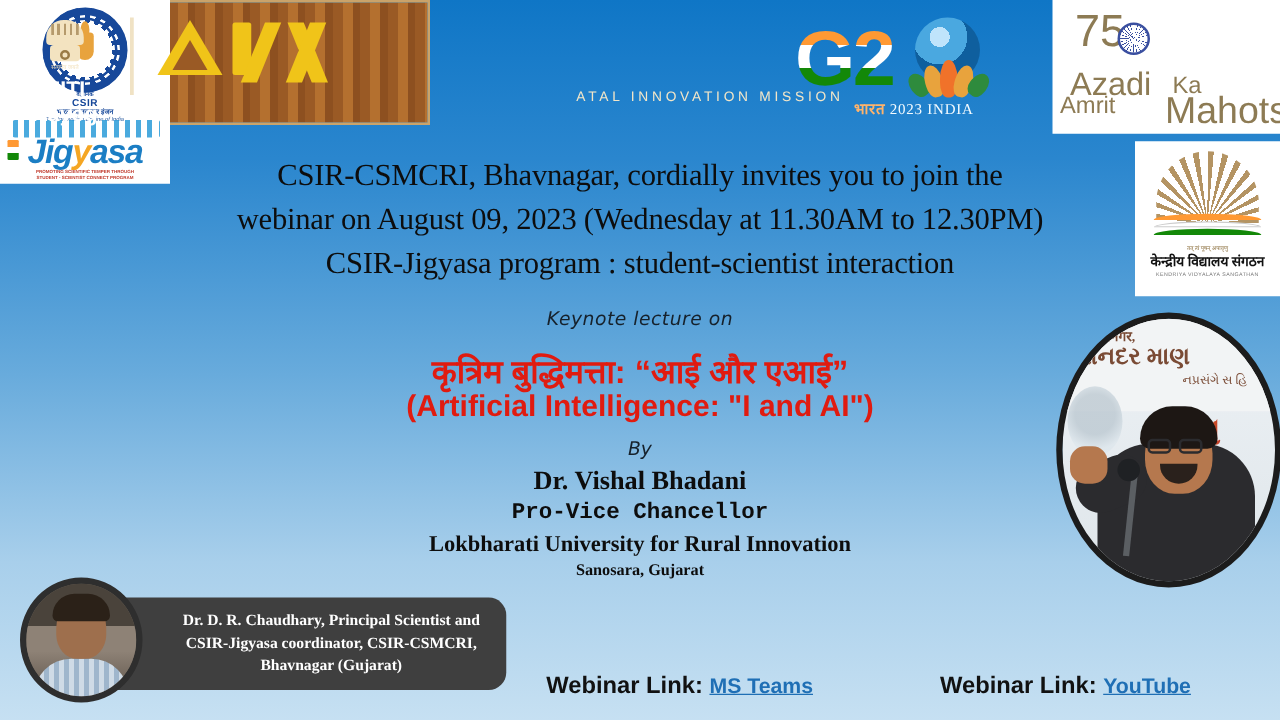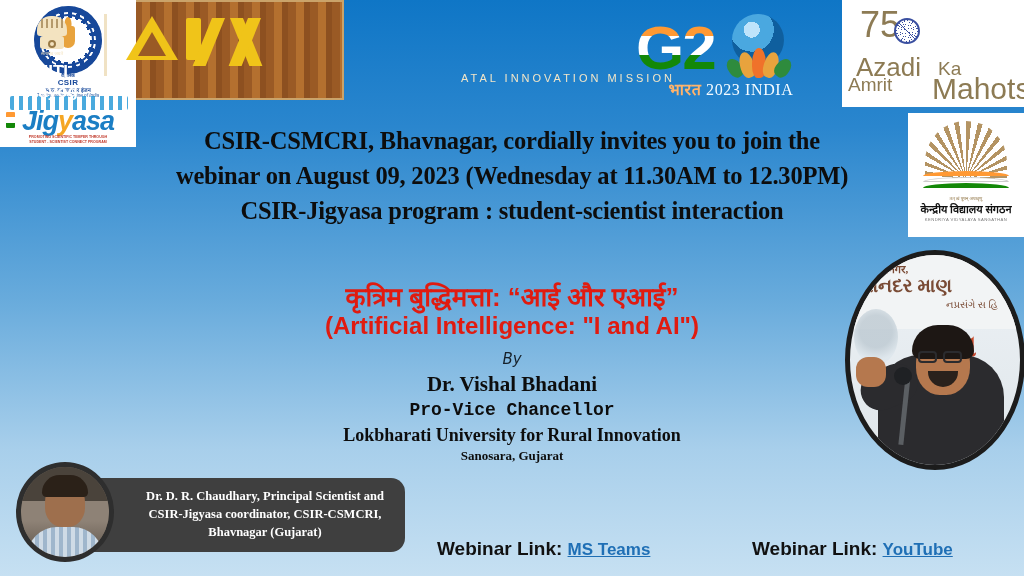--- a/index.html
+++ b/index.html
@@ -126,21 +126,21 @@
   .g20-globe{position:absolute;left:102px;top:6px;width:52px;height:52px;border-radius:50%;
      background:radial-gradient(circle at 38% 30%,#bfe4fb 0 8px,#4aa8e0 8px 22px,#0f5f9e 22px 26px);}
   .g20-lotus{position:absolute;left:98px;top:36px;width:62px;height:34px;}
   .g20-lotus i{position:absolute;bottom:0;width:14px;height:30px;border-radius:50% 50% 40% 40%;}
   .g20-lotus i:nth-child(1){left:0;height:20px;background:#2e8b3d;transform:rotate(-38deg);}
   .g20-lotus i:nth-child(2){left:12px;height:26px;background:#e8a33d;transform:rotate(-16deg);}
   .g20-lotus i:nth-child(3){left:24px;height:30px;background:#f0722a;}
   .g20-lotus i:nth-child(4){left:36px;height:26px;background:#e8a33d;transform:rotate(16deg);}
   .g20-lotus i:nth-child(5){left:48px;height:20px;background:#2e8b3d;transform:rotate(38deg);}
   .g20-sub{position:absolute;left:26px;top:70px;width:150px;text-align:center;
-     color:#f4fbff;font-family:"Liberation Serif",serif;font-size:16px;letter-spacing:.6px;}
+     color:#f4fbff;font-family:"Liberation Serif",serif;font-size:12px;letter-spacing:.6px;}
   .g20-sub .hin{color:#ffb36b;font-weight:bold;}
 
   
   #box-azadi{left:842px;top:0px;width:211px;height:107px;}
   .az-75{position:absolute;left:18px;top:4px;font-size:36px;color:#8d7b54;
      font-family:"Liberation Sans",sans-serif;font-weight:normal;}
   .az-chakra{position:absolute;left:52px;top:18px;width:26px;height:26px;border-radius:50%;
      border:2px solid #3a4fa0;box-sizing:border-box;
      background:repeating-conic-gradient(from 0deg,#3a4fa0 0deg 3deg,#ffffff 3deg 15deg);}
   .az-flag{position:absolute;left:76px;top:8px;width:128px;height:44px;
@@ -168,21 +168,21 @@
   .kvs-book i:nth-child(2){top:6px;background:#ffffff;border:1px solid #ccc;box-sizing:border-box;}
   .kvs-book i:nth-child(3){top:12px;background:#138808;}
   .kvs-hin-sm{position:absolute;left:0;right:0;top:82px;text-align:center;font-size:4.5px;color:#8a6d3b;}
   .kvs-hin{position:absolute;left:0;right:0;top:88px;text-align:center;
      font-size:11px;color:#111;font-weight:bold;}
   .kvs-eng{position:absolute;left:0;right:0;top:104px;text-align:center;
      font-size:4.2px;color:#777;letter-spacing:.4px;font-family:"Liberation Sans",sans-serif;}
 
   
   #headline{position:absolute;left:118px;top:124px;width:788px;text-align:center;
-     color:#0d0d0d;font-family:"Liberation Serif",serif;font-weight:bold;
+     color:#0d0d0d;font-family:"Liberation Serif",serif;font-weight:normal;
      font-size:24.5px;line-height:1.42;letter-spacing:-0.2px;}
   #headline div{white-space:nowrap;}
 
   #keynote-label{position:absolute;left:0;right:0;top:246px;text-align:center;
      font-family:"DejaVu Sans",sans-serif;font-size:15px;color:#16212b;
      letter-spacing:.4px;font-style:italic;}
 
   #title-hi{position:absolute;left:0;right:0;top:278px;text-align:center;
      font-family:"Liberation Sans",sans-serif;font-weight:bold;font-size:26px;color:#e01b10;}
   #title-en{position:absolute;left:0;right:0;top:312px;text-align:center;
@@ -336,20 +336,21 @@
     <div class="kvs-hin">केन्द्रीय विद्यालय संगठन</div>
     <div class="kvs-eng">KENDRIYA VIDYALAYA SANGATHAN</div>
   </div>
 
   <div id="headline">
     <div>CSIR-CSMCRI, Bhavnagar, cordially invites you to join the</div>
     <div>webinar on August 09, 2023 (Wednesday at 11.30AM to 12.30PM)</div>
     <div>CSIR-Jigyasa program : student-scientist interaction</div>
   </div>
 
+  <div id="keynote-label">Keynote lecture on</div>
   <div id="title-hi">कृत्रिम  बुद्धिमत्ता:  “आई और  एआई”</div>
   <div id="title-en">(Artificial Intelligence: "I and AI")</div>
   <div id="by">By</div>
 
   <div id="speaker">
     <div class="l1">Dr. Vishal Bhadani</div>
     <div class="l2">Pro-Vice Chancellor</div>
     <div class="l3">Lokbharati University for Rural Innovation</div>
     <div class="l4">Sanosara, Gujarat</div>
   </div>

